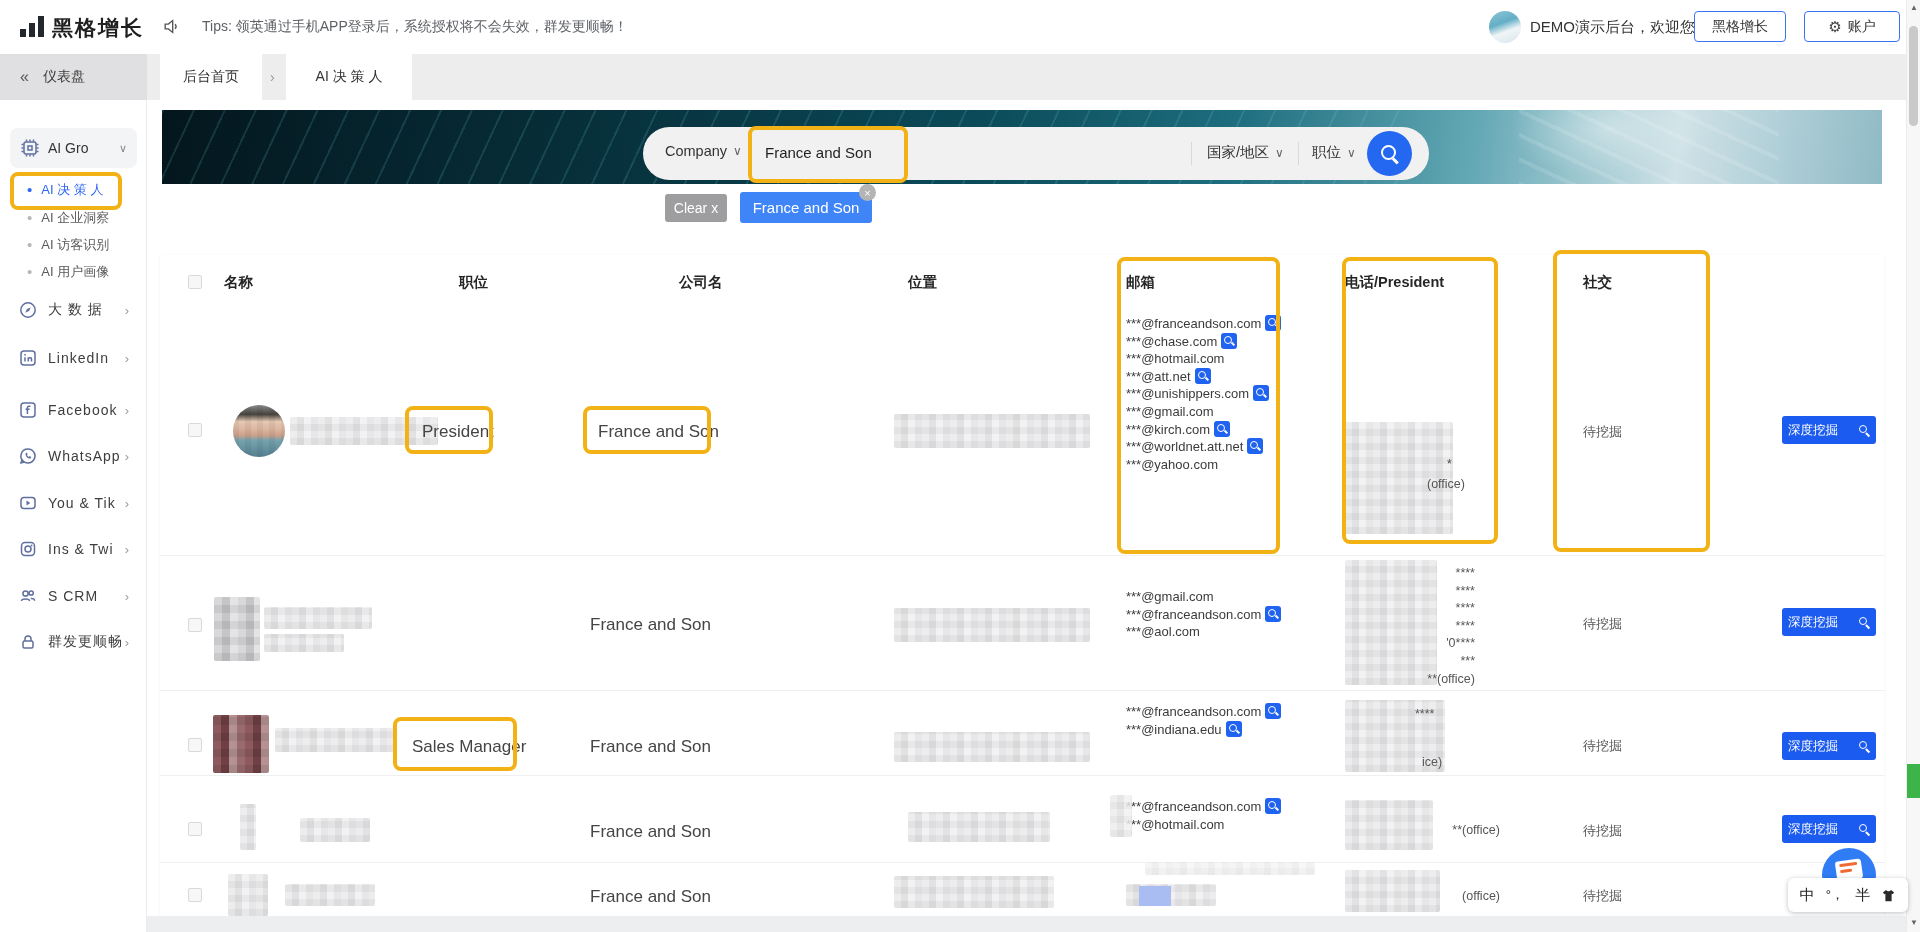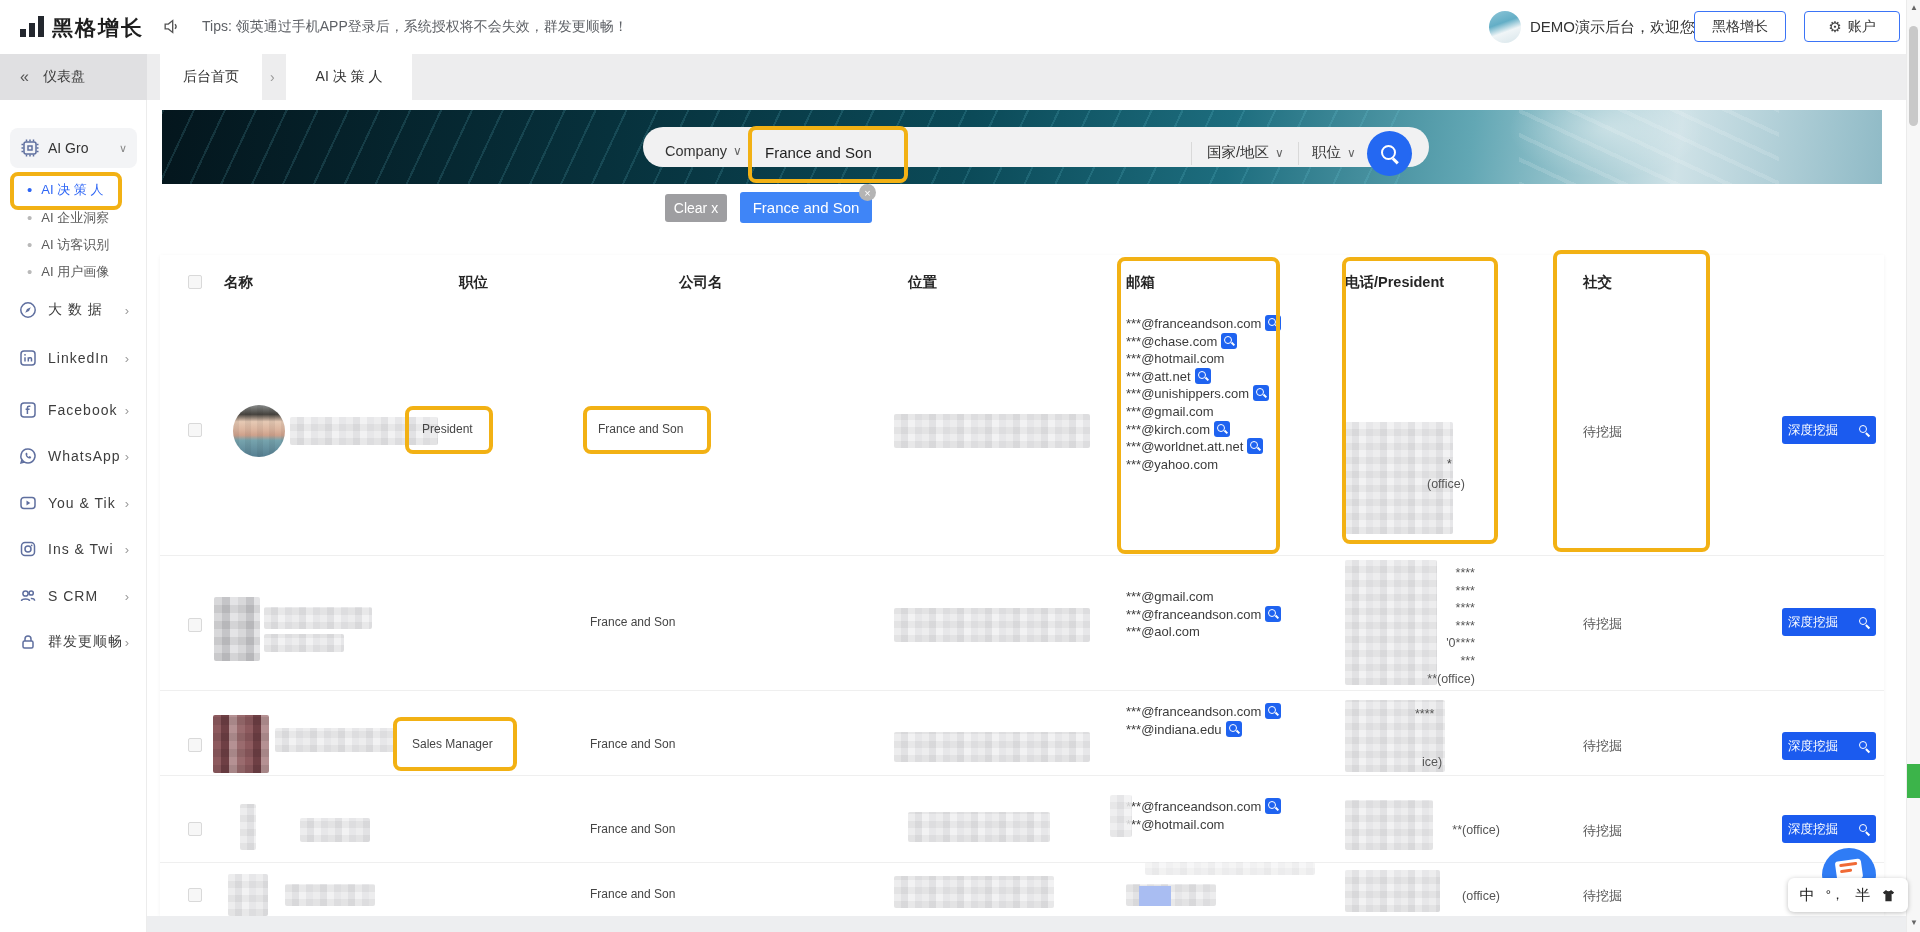--- a/index.html
+++ b/index.html
@@ -46,21 +46,21 @@
 
   
   .banner{left:162px;top:110px;width:1720px;height:74px;z-index:1;overflow:hidden;
      background:
        radial-gradient(140px 70px at 84% 25%, rgba(255,255,255,.38), transparent 70%),
        linear-gradient(97deg,#04161d 0%,#07313c 26%,#0b4a58 47%,#1d6d7e 62%,#62a7b4 76%,#cfe2e7 88%,#8fbac6 100%);}
   .banner::before{content:"";position:absolute;left:0;top:0;width:72%;height:100%;
      background:repeating-linear-gradient(115deg, rgba(120,220,235,.14) 0 2px, transparent 2px 28px);}
   .banner::after{content:"";position:absolute;right:6%;top:-20px;width:260px;height:120px;
      background:repeating-linear-gradient(25deg, rgba(255,255,255,.25) 0 4px, transparent 4px 22px);opacity:.5;}
-  .pill{left:643px;top:127px;width:786px;height:40px;background:#f1f1f2;border-radius:27px;z-index:3;}
+  .pill{left:643px;top:127px;width:786px;height:53px;background:#f1f1f2;border-radius:27px;z-index:3;}
   .pill .seltxt{font-size:14.5px;color:#333;}
   .pill .chev{color:#666;font-size:12px;margin-left:6px;}
   .pill .vdiv{position:absolute;top:15px;width:1px;height:23px;background:#d9d9d9;}
   .search-circle{position:absolute;left:724px;top:4px;width:45px;height:45px;border-radius:50%;
      background:#2468f2;display:flex;align-items:center;justify-content:center;}
   .keyword{font-size:15px;color:#1f1f1f;}
 
   
   .mag{position:relative;display:inline-block;}
   .mag::before{content:"";position:absolute;border:2px solid #fff;border-radius:50%;}
@@ -83,21 +83,21 @@
      font-size:15px;display:flex;align-items:center;justify-content:center;z-index:3;}
   .ftag-close{left:859px;top:184px;width:17px;height:17px;border-radius:50%;background:#b4b4b4;color:#fff;
      font-size:11px;display:flex;align-items:center;justify-content:center;z-index:4;}
 
   
   .card{left:160px;top:255px;width:1724px;height:661px;background:#fff;z-index:2;
         box-shadow:0 1px 4px rgba(0,0,0,.05);}
   .hdr{position:absolute;top:18px;font-size:14.5px;font-weight:bold;color:#262626;white-space:nowrap;}
   .row-line{position:absolute;left:0;width:1724px;height:1px;background:#efefef;}
   .ckb{position:absolute;width:14px;height:14px;background:#f7f7f7;border:1px solid #d9d9d9;border-radius:2px;}
-  .celltxt{position:absolute;font-size:12px;color:#454545;white-space:nowrap;}
+  .celltxt{position:absolute;font-size:17px;color:#454545;white-space:nowrap;}
   .minedtxt{position:absolute;font-size:13px;color:#555;white-space:nowrap;}
   .emails{position:absolute;width:158px;font-size:13px;color:#3b3b3b;line-height:17.6px;word-break:break-all;}
   .phlines{position:absolute;text-align:right;font-size:12.5px;color:#555;line-height:17.6px;}
   .dig-btn{position:absolute;width:94px;height:28px;background:#1b5bef;border-radius:3px;color:#fff;
      font-size:12.5px;display:flex;align-items:center;justify-content:center;gap:21px;}
   .mosaic{position:absolute;border-radius:2px;background-image:
      repeating-linear-gradient(0deg, rgba(0,0,0,.045) 0 7px, rgba(255,255,255,0) 7px 14px),
      repeating-linear-gradient(90deg,#ededee 0 7px,#e2e2e4 7px 14px,#f2f2f3 14px 21px,#e7e7e9 21px 28px);}
   .mosaic.dark{background-image:
      repeating-linear-gradient(0deg, rgba(0,0,0,.07) 0 8px, rgba(255,255,255,0) 8px 16px),

